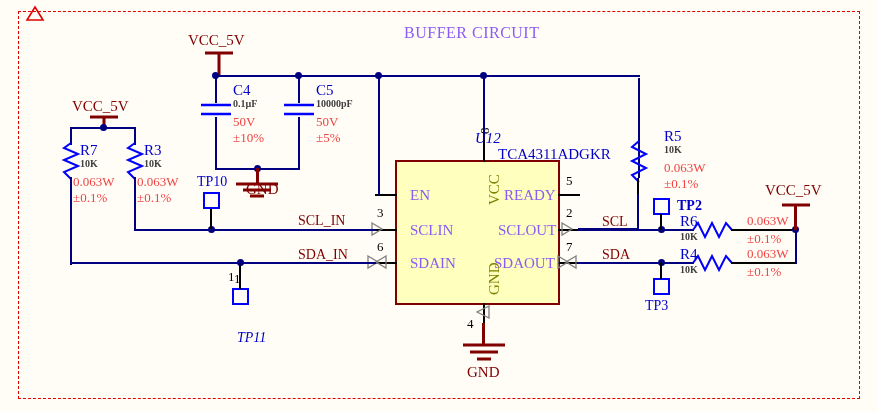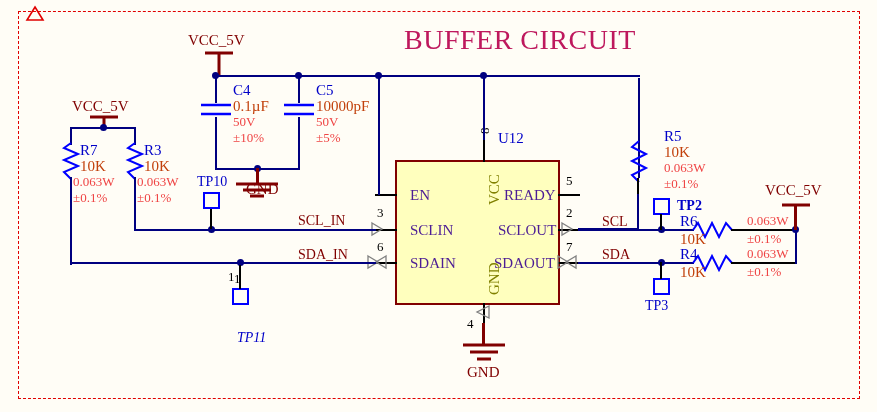--- a/index.html
+++ b/index.html
@@ -26,22 +26,22 @@
     width: 0; height: 0;
     border-left: 9px solid transparent;
     border-right: 9px solid transparent;
     border-bottom: 15px solid transparent;
   }
   .tri svg { position:absolute; left:-9px; top:-15px; }
 
   #title {
     position: absolute;
     left: 404px; top: 24px;
-    color: #be185d;
-    font-size: 28px;
+    color: #8b5cf6;
+    font-size: 16px;
     letter-spacing: .5px;
     white-space: nowrap;
   }
 
   
   .wire      { position: absolute; background: #000080; }
   .wire.h    { height: 2px; }
   .wire.v    { width: 2px; }
   .bwire     { position: absolute; background: #000000; }
   .bwire.h   { height: 2px; }
@@ -55,21 +55,21 @@
   #chip {
     position: absolute;
     left: 395px; top: 160px;
     width: 165px; height: 145px;
     background: #ffffbe;
     border: 2px solid #800000;
     box-sizing: border-box;
   }
   .pinlbl {
     position: absolute;
-    color: #4c1d95;
+    color: #8b5cf6;
     font-size: 15px;
     white-space: nowrap;
   }
   .pinlbl.vert {
     color: #808000;
     transform: rotate(-90deg);
     transform-origin: left top;
   }
   .refdes {
     position: absolute;
@@ -96,23 +96,24 @@
     white-space: nowrap;
   }
   .gndlbl {
     position: absolute;
     color: #800000;
     font-size: 15px;
     white-space: nowrap;
   }
   .val {
     position: absolute;
-    color: #c2410c;
-    font-size: 15px;
-    white-space: nowrap;
+    color: #404040;
+    font-size: 10px;
+    white-space: nowrap;
+    font-weight: bold;
   }
   .spec {
     position: absolute;
     color: #ef4444;
     font-size: 13px;
     white-space: nowrap;
   }
   .tplbl {
     position: absolute;
     color: #0000c8;
@@ -138,21 +139,22 @@
   <div class="tri">
     <svg width="20" height="17" viewBox="0 0 20 17">
       <polygon points="10,2 18,15 2,15" fill="none" stroke="#e00000" stroke-width="1.6"></polygon>
     </svg>
   </div>
 
   <div id="title">BUFFER CIRCUIT</div>
 
   <div id="chip"></div>
 
-  <div class="refdes" style="left:498px; top:130px;">U12</div>
+  <div class="refdes" style="left:475px; top:130px;font-style:italic;">U12</div>
+  <div class="refdes" style="left:498px; top:146px;">TCA4311ADGKR</div>
 
   <div class="pinlbl" style="left:410px; top:187px;">EN</div>
   <div class="pinlbl" style="left:410px; top:222px;">SCLIN</div>
   <div class="pinlbl" style="left:410px; top:255px;">SDAIN</div>
 
   <div class="pinlbl" style="left:504px; top:187px;">READY</div>
   <div class="pinlbl" style="left:498px; top:222px;">SCLOUT</div>
   <div class="pinlbl" style="left:494px; top:255px;">SDAOUT</div>
 
   <div class="pinlbl vert" style="left:486px; top:205px;">VCC</div>

